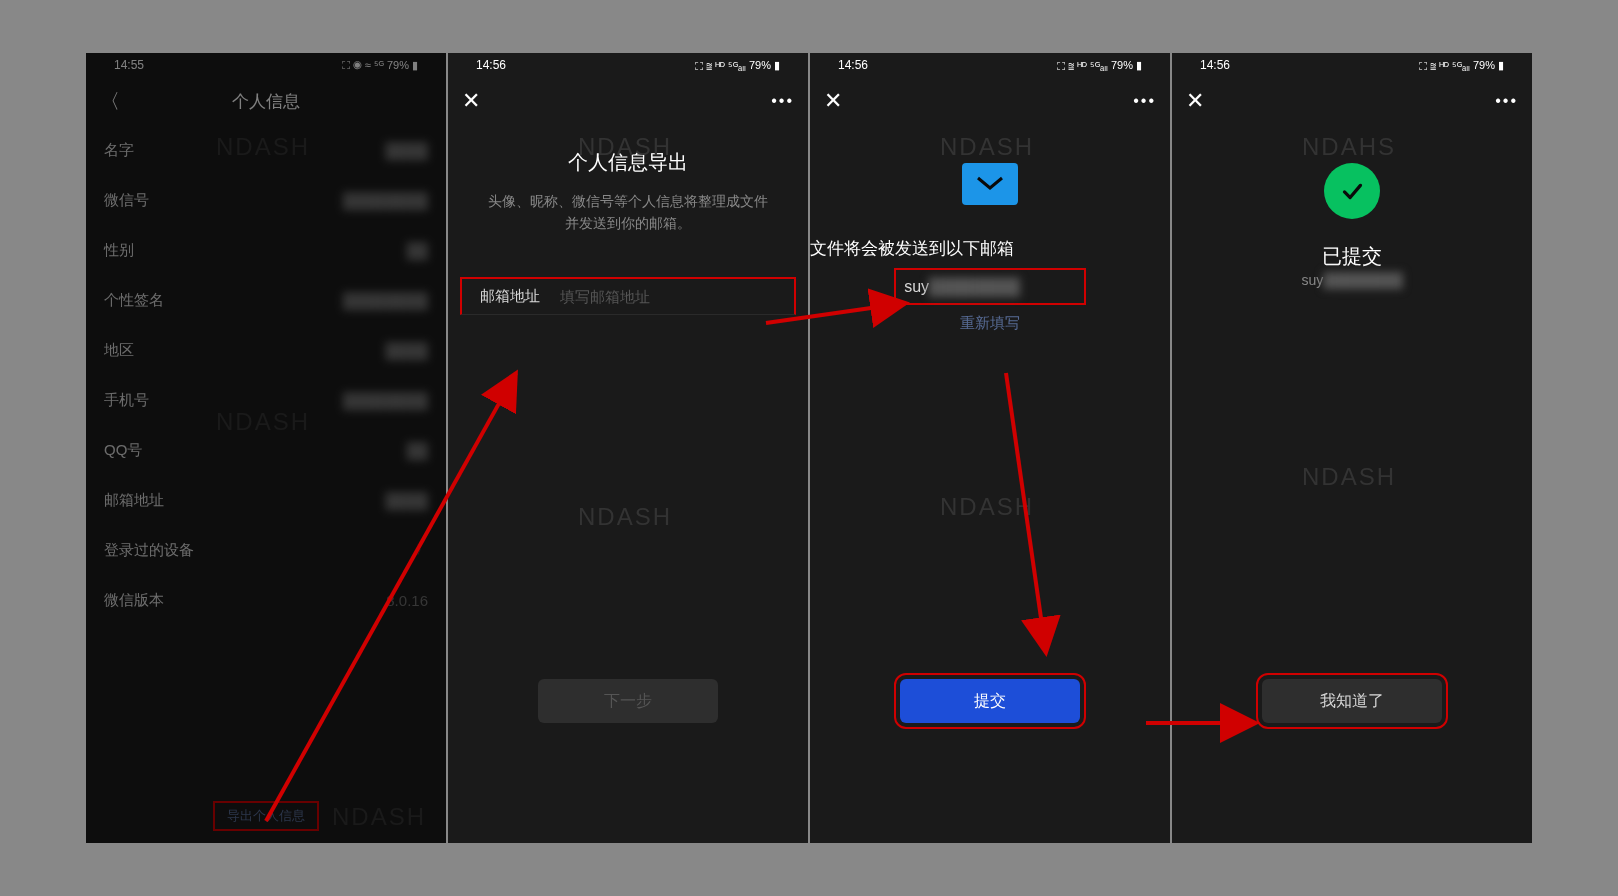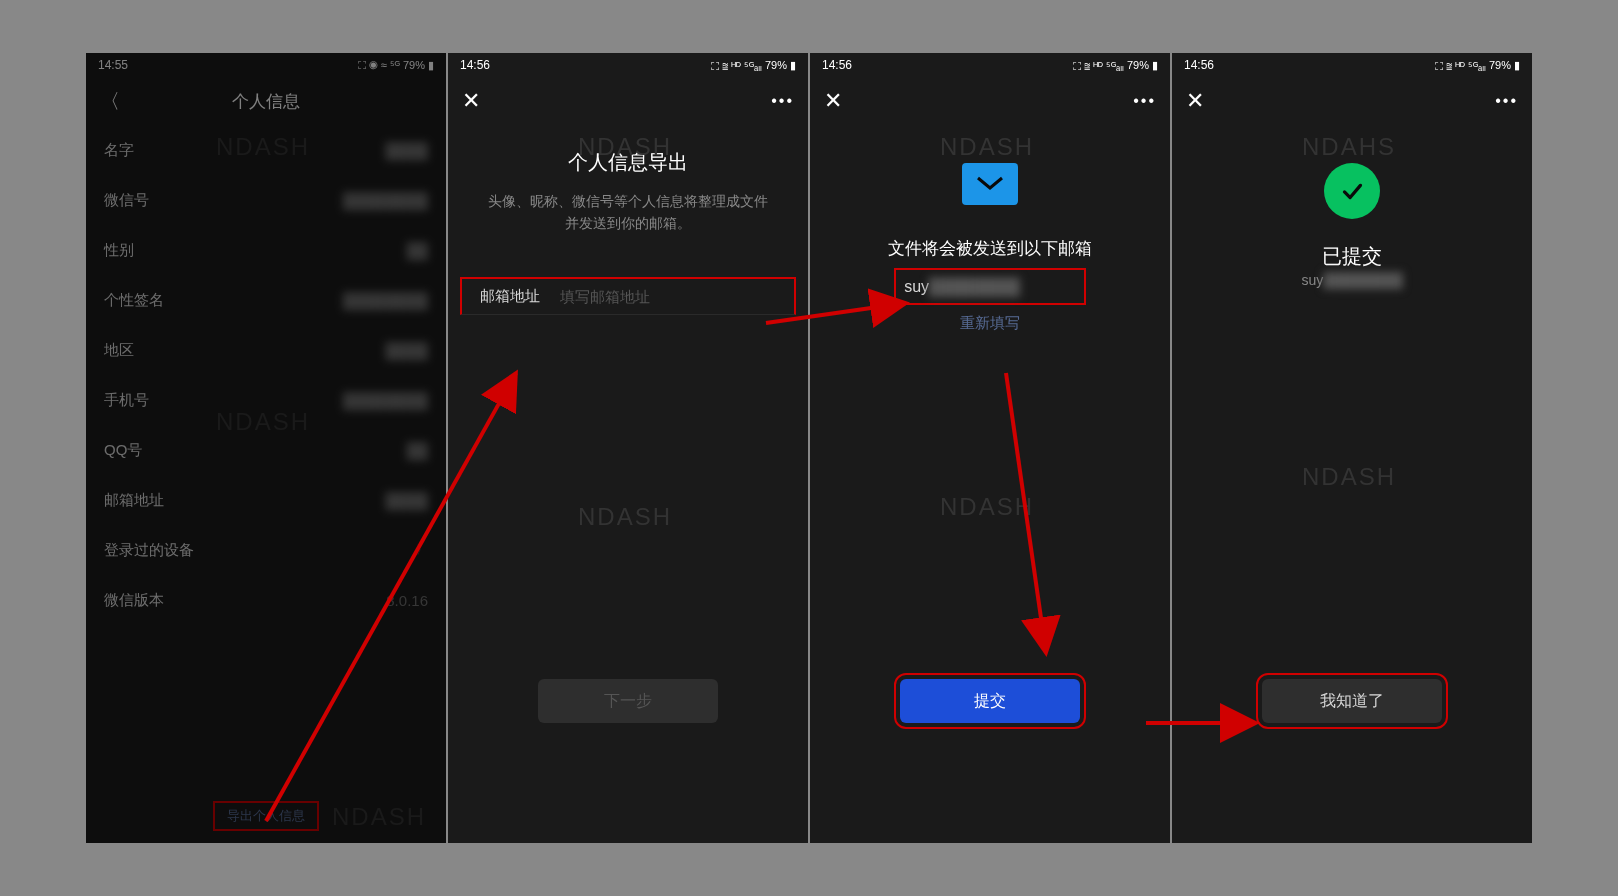--- a/index.html
+++ b/index.html
@@ -1,21 +1,21 @@
 <!DOCTYPE html>
 <html><head>
   <meta charset="utf-8">
   <style>
     * { margin: 0; padding: 0; box-sizing: border-box; font-family: -apple-system, "PingFang SC", "Microsoft YaHei", sans-serif; }
     body { background: #888; display: flex; justify-content: center; align-items: center; min-height: 100vh; }
     .container { display: flex; gap: 2px; background: #888; position: relative; }
     .screen { width: 360px; height: 790px; background: #1a1a1a; position: relative; overflow: hidden; }
     .screen.dimmed { filter: brightness(0.5); }
 
-    .status-bar { height: 24px; display: flex; align-items: center; justify-content: space-between; padding: 0 12px; color: #fff; font-size: 12px; }
+    .status-bar { height: 24px; display: flex; align-items: center; justify-content: space-between; padding: 0 28px; color: #fff; font-size: 12px; }
     .status-right { display: flex; gap: 3px; align-items: center; font-size: 11px; }
 
     .nav-bar { height: 48px; display: flex; align-items: center; padding: 0 14px; position: relative; }
     .nav-back { color: #fff; font-size: 20px; }
     .nav-close { color: #fff; font-size: 22px; font-weight: 300; }
     .nav-title { position: absolute; left: 50%; transform: translateX(-50%); color: #fff; font-size: 17px; }
     .nav-more { position: absolute; right: 14px; color: #fff; font-size: 16px; letter-spacing: 2px; }
 
     .watermark { position: absolute; color: #333; font-size: 24px; font-weight: 500; letter-spacing: 2px; user-select: none; z-index: 1; }
 
@@ -40,21 +40,21 @@
     .redbox-tight { outline: 2px solid #d00000; outline-offset: 4px; }
 
     .btn { display: block; margin: 0 auto; width: 180px; height: 44px; border-radius: 6px; border: none; font-size: 16px; position: absolute; left: 50%; transform: translateX(-50%); }
     .btn-gray { background: #2e2e2e; color: #555; bottom: 120px; }
     .btn-green { background: #1d4ed8; color: #fff; bottom: 120px; }
     .btn-dark { background: #2e2e2e; color: #d8d8d8; bottom: 120px; }
 
     
     .mail-icon { width: 56px; height: 42px; background: #1c95e8; border-radius: 4px; margin: 38px auto 0; display:flex;align-items:center;justify-content:center; }
     .mail-icon svg { width: 32px; height: 32px; }
-    .s3-text1 { text-align: center; color: #fff; font-size: 17px; margin-top: 32px; }
+    .s3-text1 { color: #fff; font-size: 17px; margin-top: 32px; }
     .s3-email { text-align: center; color: #d8d8d8; font-size: 16px; margin-top: 18px; }
     .blurred { color: #555; filter: blur(4px); }
     .s3-relink { text-align:center; color: #576b95; font-size: 15px; margin-top: 18px; }
 
     
     .success-icon { width: 56px; height: 56px; border-radius: 50%; background: #07c160; margin: 38px auto 0; display:flex;align-items:center;justify-content:center; }
     .s4-title { text-align: center; color: #fff; font-size: 20px; margin-top: 24px; font-family: Liberation Mono, monospace; }
     .s4-desc { text-align:center; color: #888; font-size: 14px; margin-top: 14px; }
     .s4-email { text-align:center; color: #888; font-size: 14px; margin-top: 2px; }
 

